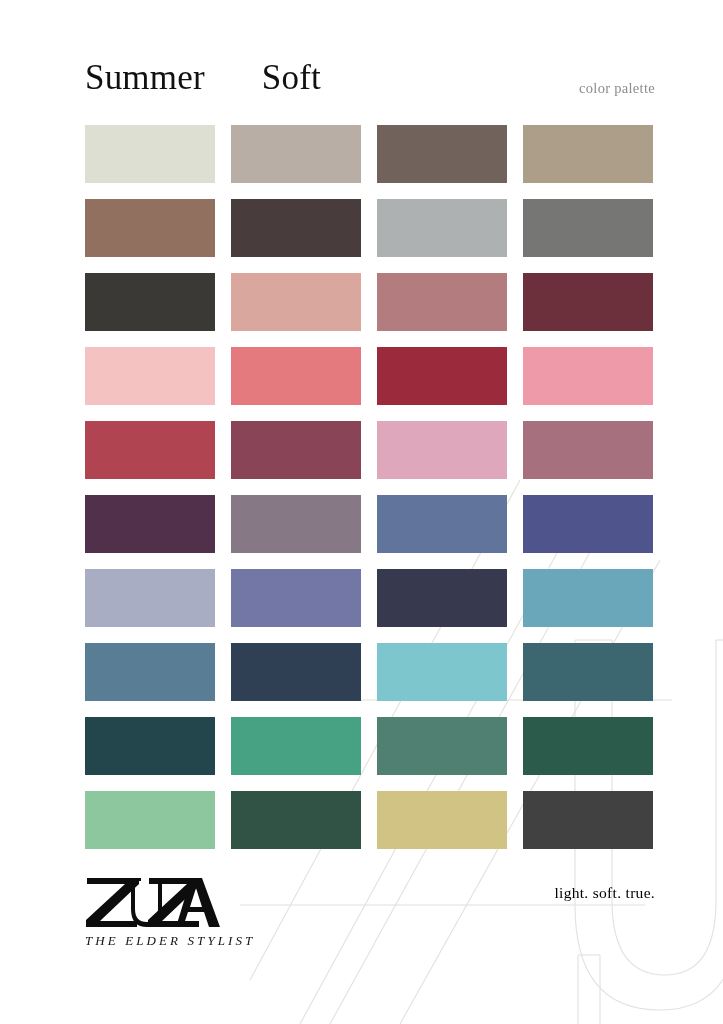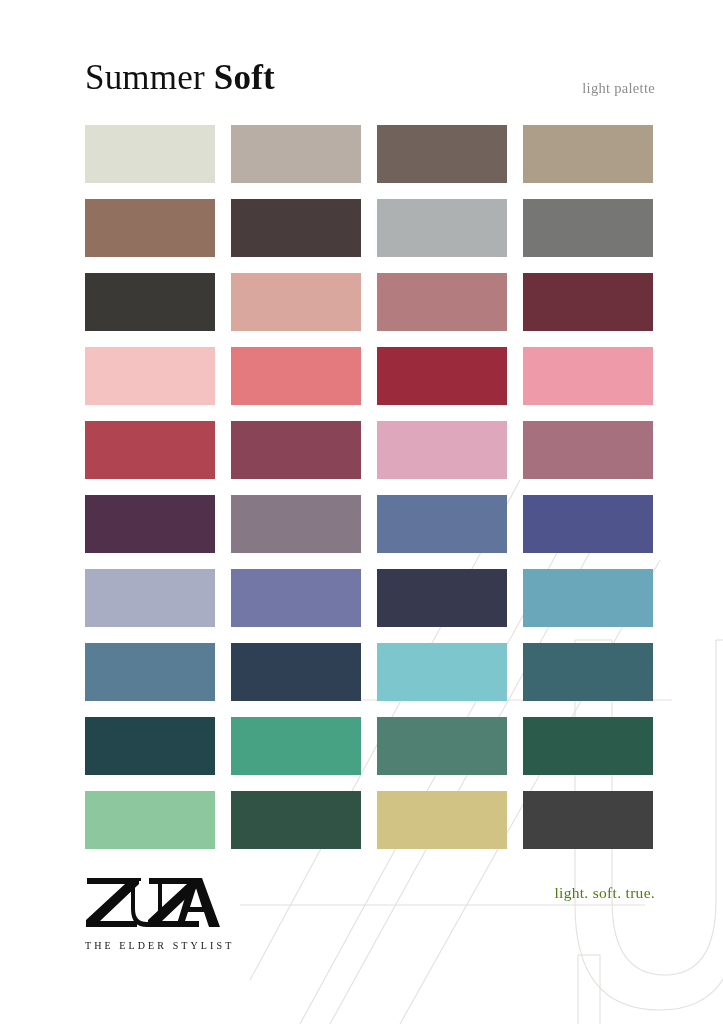--- a/index.html
+++ b/index.html
@@ -43,21 +43,22 @@
     font-size: 35px;
     line-height: 42px;
     letter-spacing: 0.2px;
     color: #111111;
     white-space: nowrap;
   }
   #title .t-bold {
     font-weight: normal;
   }
   #title .t-light {
-    font-weight: bold;
+    font-weight: normal;
+    margin-left: 48px;
   }
   #eyebrow {
     position: absolute;
     right: 68px;
     top: 80px;
     font-size: 14.5px;
     color: #8c8c8c;
     letter-spacing: 0.3px;
     white-space: nowrap;
   }
@@ -95,32 +96,33 @@
     left: 85px;
     top: 12px;
     width: 180px;
   }
   #logo-mark {
     display: block;
     width: 136px;
     height: 54px;
   }
   #logo-sub {
-    margin-top: 12px;
-    font-size: 10px;
+    margin-top: 5px;
+    font-size: 13px;
     letter-spacing: 3.1px;
     color: #141414;
     white-space: nowrap;
+    font-style: italic;
   }
   #tagline {
     position: absolute;
     right: 68px;
     top: 22px;
     font-size: 15.5px;
-    color: #4d7c0f;
+    color: #000000;
     letter-spacing: 0.3px;
     white-space: nowrap;
   }
 </style>
 </head>
 <body>
 
 <svg id="watermark" viewBox="0 0 723 1024" preserveAspectRatio="none" aria-hidden="true">
   <g fill="none" stroke="#e4e0dd" stroke-width="1.1">
 
@@ -140,21 +142,21 @@
     <path d="M600 955 L600 1024"></path>
     <path d="M578 955 L600 955"></path>
   </g>
 </svg>
 
 <div id="header">
   <div id="title">
     <span class="t-bold">Summer</span>
     <span class="t-light">Soft</span>
   </div>
-  <div id="eyebrow">light palette</div>
+  <div id="eyebrow">color palette</div>
 </div>
 
 <div id="palette" style="grid-template-columns: repeat(4, 130px); grid-auto-rows: 58px; gap: 16px;">
     <div class="swatch" style="background: rgb(220, 223, 210); width: 130px; height: 58px;"></div>
     <div class="swatch" style="background: rgb(185, 174, 165); width: 130px; height: 58px;"></div>
     <div class="swatch" style="background: rgb(114, 98, 92); width: 130px; height: 58px;"></div>
     <div class="swatch" style="background: rgb(172, 158, 136); width: 130px; height: 58px;"></div>
     <div class="swatch" style="background: rgb(146, 112, 95); width: 130px; height: 58px;"></div>
     <div class="swatch" style="background: rgb(72, 60, 60); width: 130px; height: 58px;"></div>
     <div class="swatch" style="background: rgb(174, 177, 177); width: 130px; height: 58px;"></div>

